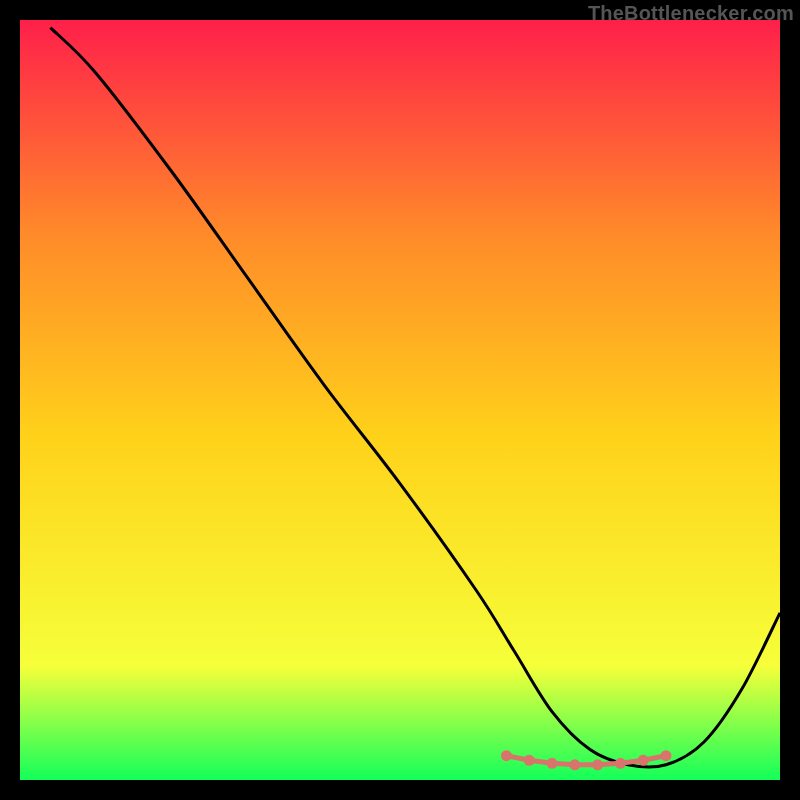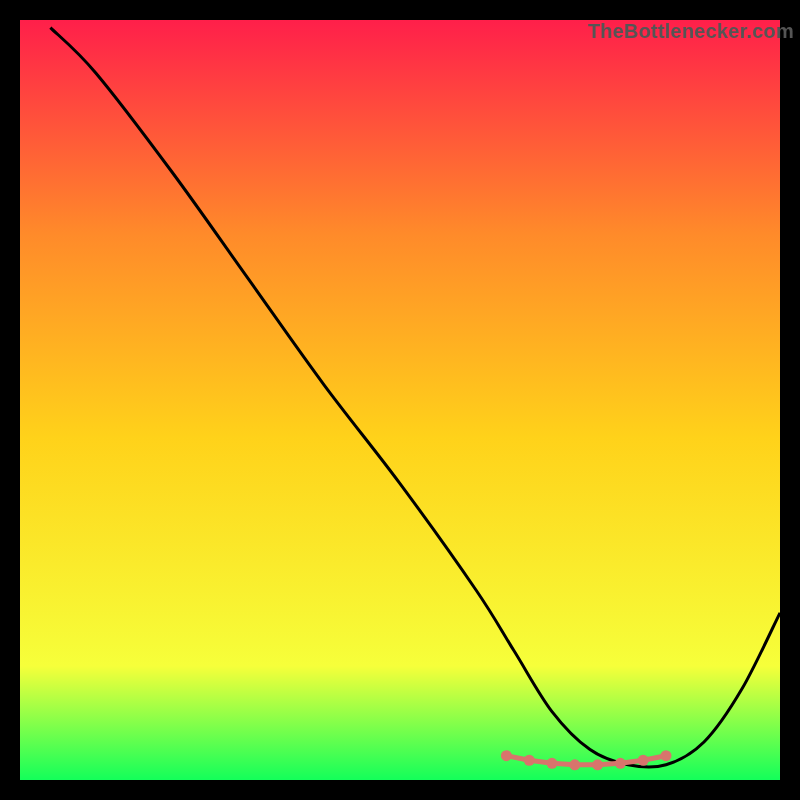--- a/index.html
+++ b/index.html
@@ -14,21 +14,21 @@
   .frame {
     position: absolute;
     left: 20px;
     top: 20px;
     width: 760px;
     height: 760px;
     background: #000;
   }
   .watermark {
     position: absolute;
-    top: 20px;
+    top: 2px;
     right: 6px;
     color: #555;
     font-size: 20px;
     font-weight: 600;
     letter-spacing: 0.2px;
     user-select: none;
   }
   svg.plot {
     position: absolute;
     left: 20px;

